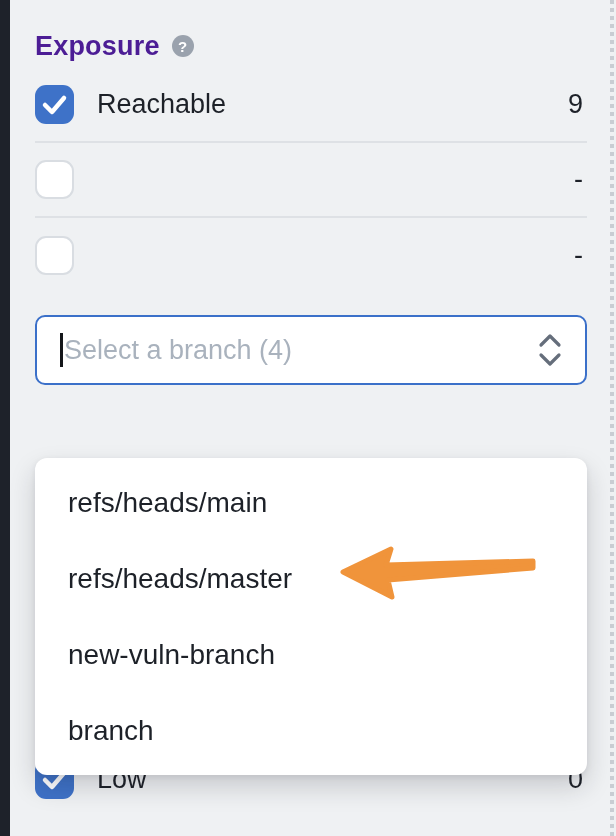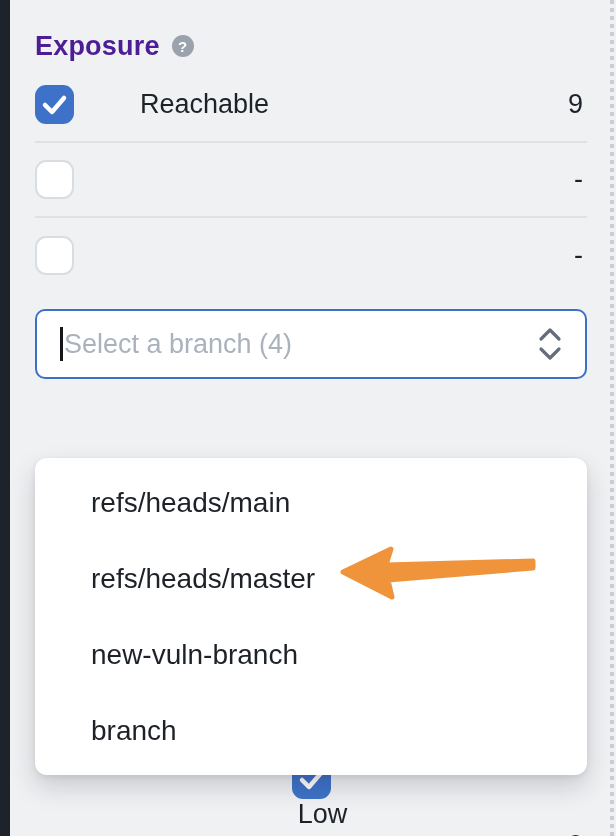--- a/index.html
+++ b/index.html
@@ -21,52 +21,52 @@
   .section-title-row { display:flex; align-items:center; gap:12px; margin-top:30px; height:32px; }
   .section-title { font-size:27px; font-weight:600; color:#4c1d95; letter-spacing:.2px; }
   .help-badge {
     width:22px; height:22px; border-radius:50%; background:#9AA2AD; color:#FFFFFF;
     font-size:15px; font-weight:700; display:flex; align-items:center; justify-content:center;
     padding-top:1px;
   }
 
   .filter-rows { margin-top:6px; }
   .filter-row { display:flex; align-items:center; height:75px; }
-  .filter-row.bordered { border-bottom:2px solid #DEE1E5;gap:43px; }
+  .filter-row.bordered { border-bottom:2px solid #DEE1E5; }
   .checkbox { width:39px; height:39px; border-radius:11px; flex:0 0 auto; }
   .checkbox.checked { background:#3E72C8; display:flex; align-items:center; justify-content:center; }
   .checkbox.unchecked { background:#FFFFFF; border:2px solid #D9DDE2; }
   .filter-label { margin-left:23px; font-size:27px; color:#1D2128; }
   .filter-count { margin-left:auto; font-size:27px; color:#1D2128; padding-right:4px; }
 
   .branches-title { margin-top:36px; height:32px; display:flex; align-items:center; }
 
   .select-box {
-    margin-top:16px; height:70px; background:#FFFFFF;
+    margin-top:22px; height:70px; background:#FFFFFF;
     border:2.5px solid #3B70C9; border-radius:10px;
     display:flex; align-items:center; padding:0 22px 0 23px;
   }
   .caret { width:3px; height:34px; background:#14161A; flex:0 0 auto; }
   .placeholder { font-size:27px; color:#A9B2BD; margin-left:1px; }
   .chevron-wrap { margin-left:auto; display:flex; align-items:center; }
 
   .dropdown {
     position:absolute; left:0; top:458px; width:552px;
     background:#FFFFFF; border-radius:12px; padding:7px 0 6px 0;
     box-shadow:0 12px 26px rgba(25,30,40,.18), 0 2px 6px rgba(25,30,40,.08);
     z-index:2;
   }
   .dropdown-item {
     height:76px; display:flex; align-items:center; padding-left:33px;
-    font-size:28px; color:#1D2128; cursor:pointer;margin-left:23px;
+    font-size:28px; color:#1D2128; cursor:pointer;
   }
 
   .low-row {
     position:absolute; left:0; top:760px; width:552px; height:39px;
-    display:flex; align-items:center; z-index:1;flex-direction:column;
+    display:flex; align-items:center; z-index:1;
   }
   .arrow-annotation { position:absolute; left:335px; top:543px; z-index:3; }
 </style>
 </head>
 <body>
 
 <div class="side-rail"></div>
 <div class="dashed-edge"></div>
 
 <div class="content">

